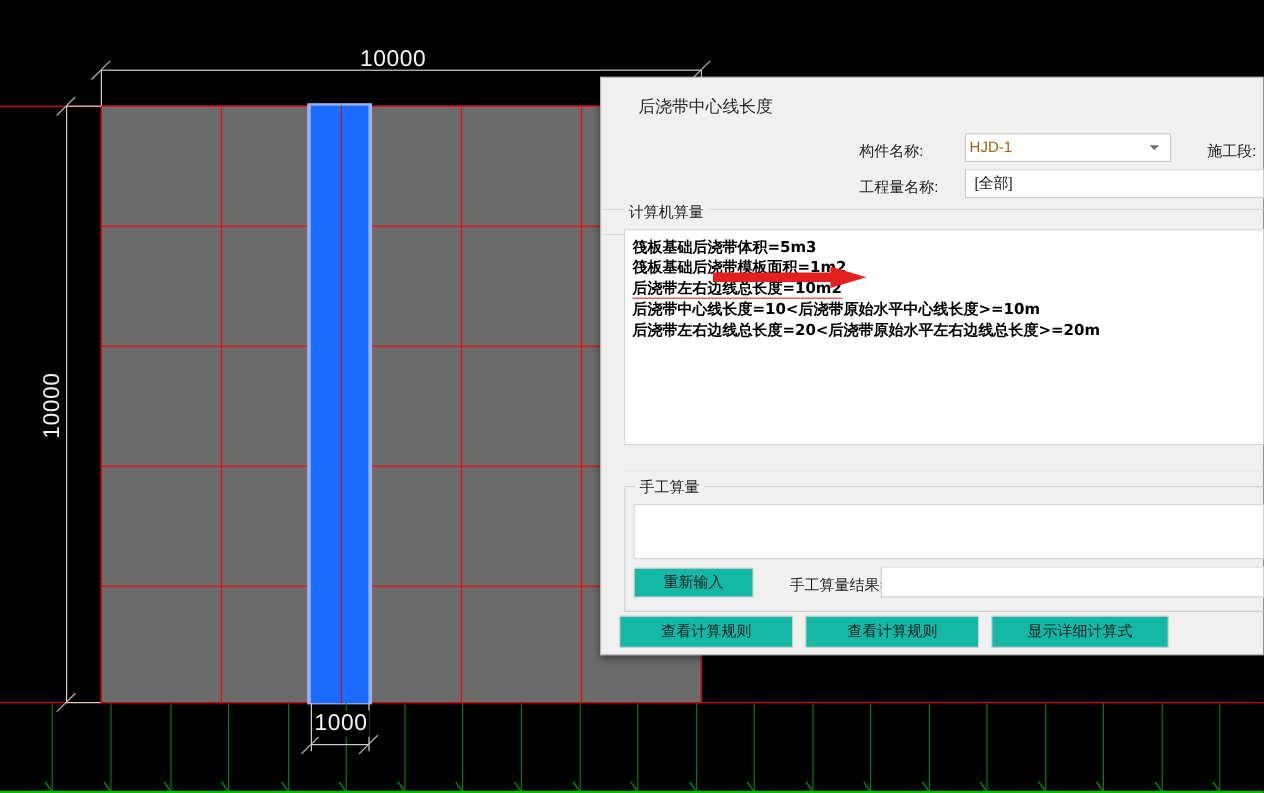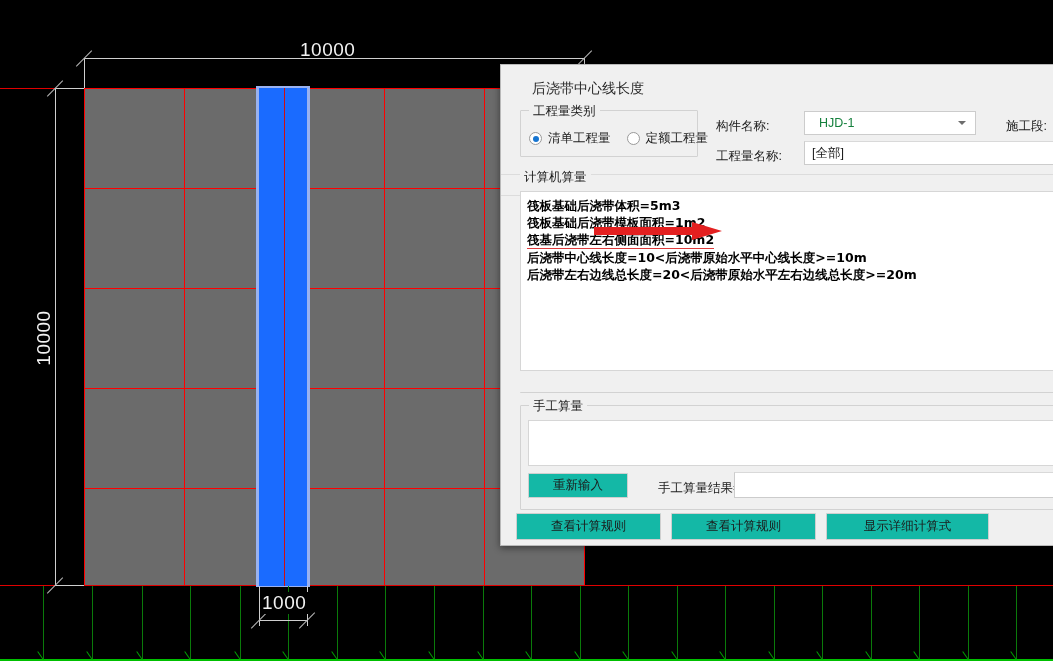--- a/index.html
+++ b/index.html
@@ -237,23 +237,23 @@
     font-size: 12.5px;
     color: #1b1b1b;
   }
   .combo {
     position: absolute;
     background: #ffffff;
     border: 1px solid #cccccc;
     box-sizing: border-box;
     display: flex;
     align-items: center;
-    padding-left: 14px;
-    font-size: 12.5px;
-    color: #15803d;
+    padding-left: 3px;
+    font-size: 12.5px;
+    color: #a16207;
   }
   .combo .caret {
     position: absolute;
     right: 9px;
     top: 50%;
     margin-top: -2px;
     width: 0; height: 0;
     border-left: 4px solid transparent;
     border-right: 4px solid transparent;
     border-top: 4px solid #6d6d6d;
@@ -427,33 +427,20 @@
     <div class="dim-line" style="left:307px; top:586px; width:1px; height:40px;"></div>
     <div class="dim-tick" style="left:248px; top:620px;"></div>
     <div class="dim-tick" style="left:296px; top:620px;"></div>
     <div class="dim-label dim-label-boxed" style="left:260px; top:592px;text-align:center;">1000</div>
   </div>
 
   <div id="dialog">
 
     <div class="dialog-title">后浇带中心线长度</div>
 
-    <div class="groupbox" style="left:19px; top:45px; width:178px; height:47px;">
-      <span class="groupbox-legend">工程量类别</span>
-      <div class="radio-row">
-        <div class="radio-item">
-          <span class="radio-mark checked"></span>
-          <span>清单工程量</span>
-        </div>
-        <div class="radio-item">
-          <span class="radio-mark"></span>
-          <span>定额工程量</span>
-        </div>
-      </div>
-    </div>
 
     <div class="field-label" style="left:215px; top:53px;">构件名称:</div>
     <div class="combo" style="left:303px; top:46px; width:172px; height:24px;">
       <span>HJD-1</span>
       <span class="caret"></span>
     </div>
 
     <div class="field-label" style="left:215px; top:83px;">工程量名称:</div>
     <div class="textfield" style="left:303px; top:76px; width:272px; height:24px;">
       <span>[全部]</span>
@@ -466,21 +453,21 @@
 
     <div class="groupbox" style="left:19px; top:113px; width:556px; height:215px; border-top:none; border-left:none; border-right:none;">
       <span class="groupbox-legend" style="top:-9px; left:0px;">计算机算量</span>
     </div>
 
     <div class="formula-box" style="left:19px; top:126px; width:558px; height:180px;">
       <div class="formula-list">
         <div class="formula-line">筏板基础后浇带体积=5m3</div>
         <div class="formula-line">筏板基础后浇带模板面积=1m2</div>
         <div class="formula-line">
-          <span class="formula-line underlined">筏基后浇带左右侧面面积=10m2</span>
+          <span class="formula-line underlined">后浇带左右边线总长度=10m2</span>
         </div>
         <div class="formula-line">后浇带中心线长度=10&lt;后浇带原始水平中心线长度&gt;=10m</div>
         <div class="formula-line">后浇带左右边线总长度=20&lt;后浇带原始水平左右边线总长度&gt;=20m</div>
       </div>
     </div>
 
     <div class="groupbox" style="left:19px; top:340px; width:556px; height:105px;">
       <span class="groupbox-legend">手工算量</span>
     </div>
 
@@ -489,20 +476,20 @@
     <div class="btn" style="left:27px; top:408px; width:100px; height:25px;">重新输入</div>
 
     <div class="field-label" style="left:157px; top:415px;">手工算量结果=</div>
 
     <div class="textfield" style="left:233px; top:407px; width:342px; height:26px;">
       <span></span>
     </div>
 
     <div class="btn" style="left:15px; top:448px; width:145px; height:27px;">查看计算规则</div>
     <div class="btn" style="left:170px; top:448px; width:145px; height:27px;">查看计算规则</div>
-    <div class="btn" style="left:325px; top:448px; width:163px; height:27px;">显示详细计算式</div>
+    <div class="btn" style="left:325px; top:448px; width:148px; height:27px;">显示详细计算式</div>
   </div>
 
   <svg id="red-arrow" viewBox="0 0 128 18">
     <polygon points="0,5 98,5 98,0 128,9 98,18 98,13 0,13" fill="#e32020"></polygon>
   </svg>
 
 </div>
 
 </body></html>

